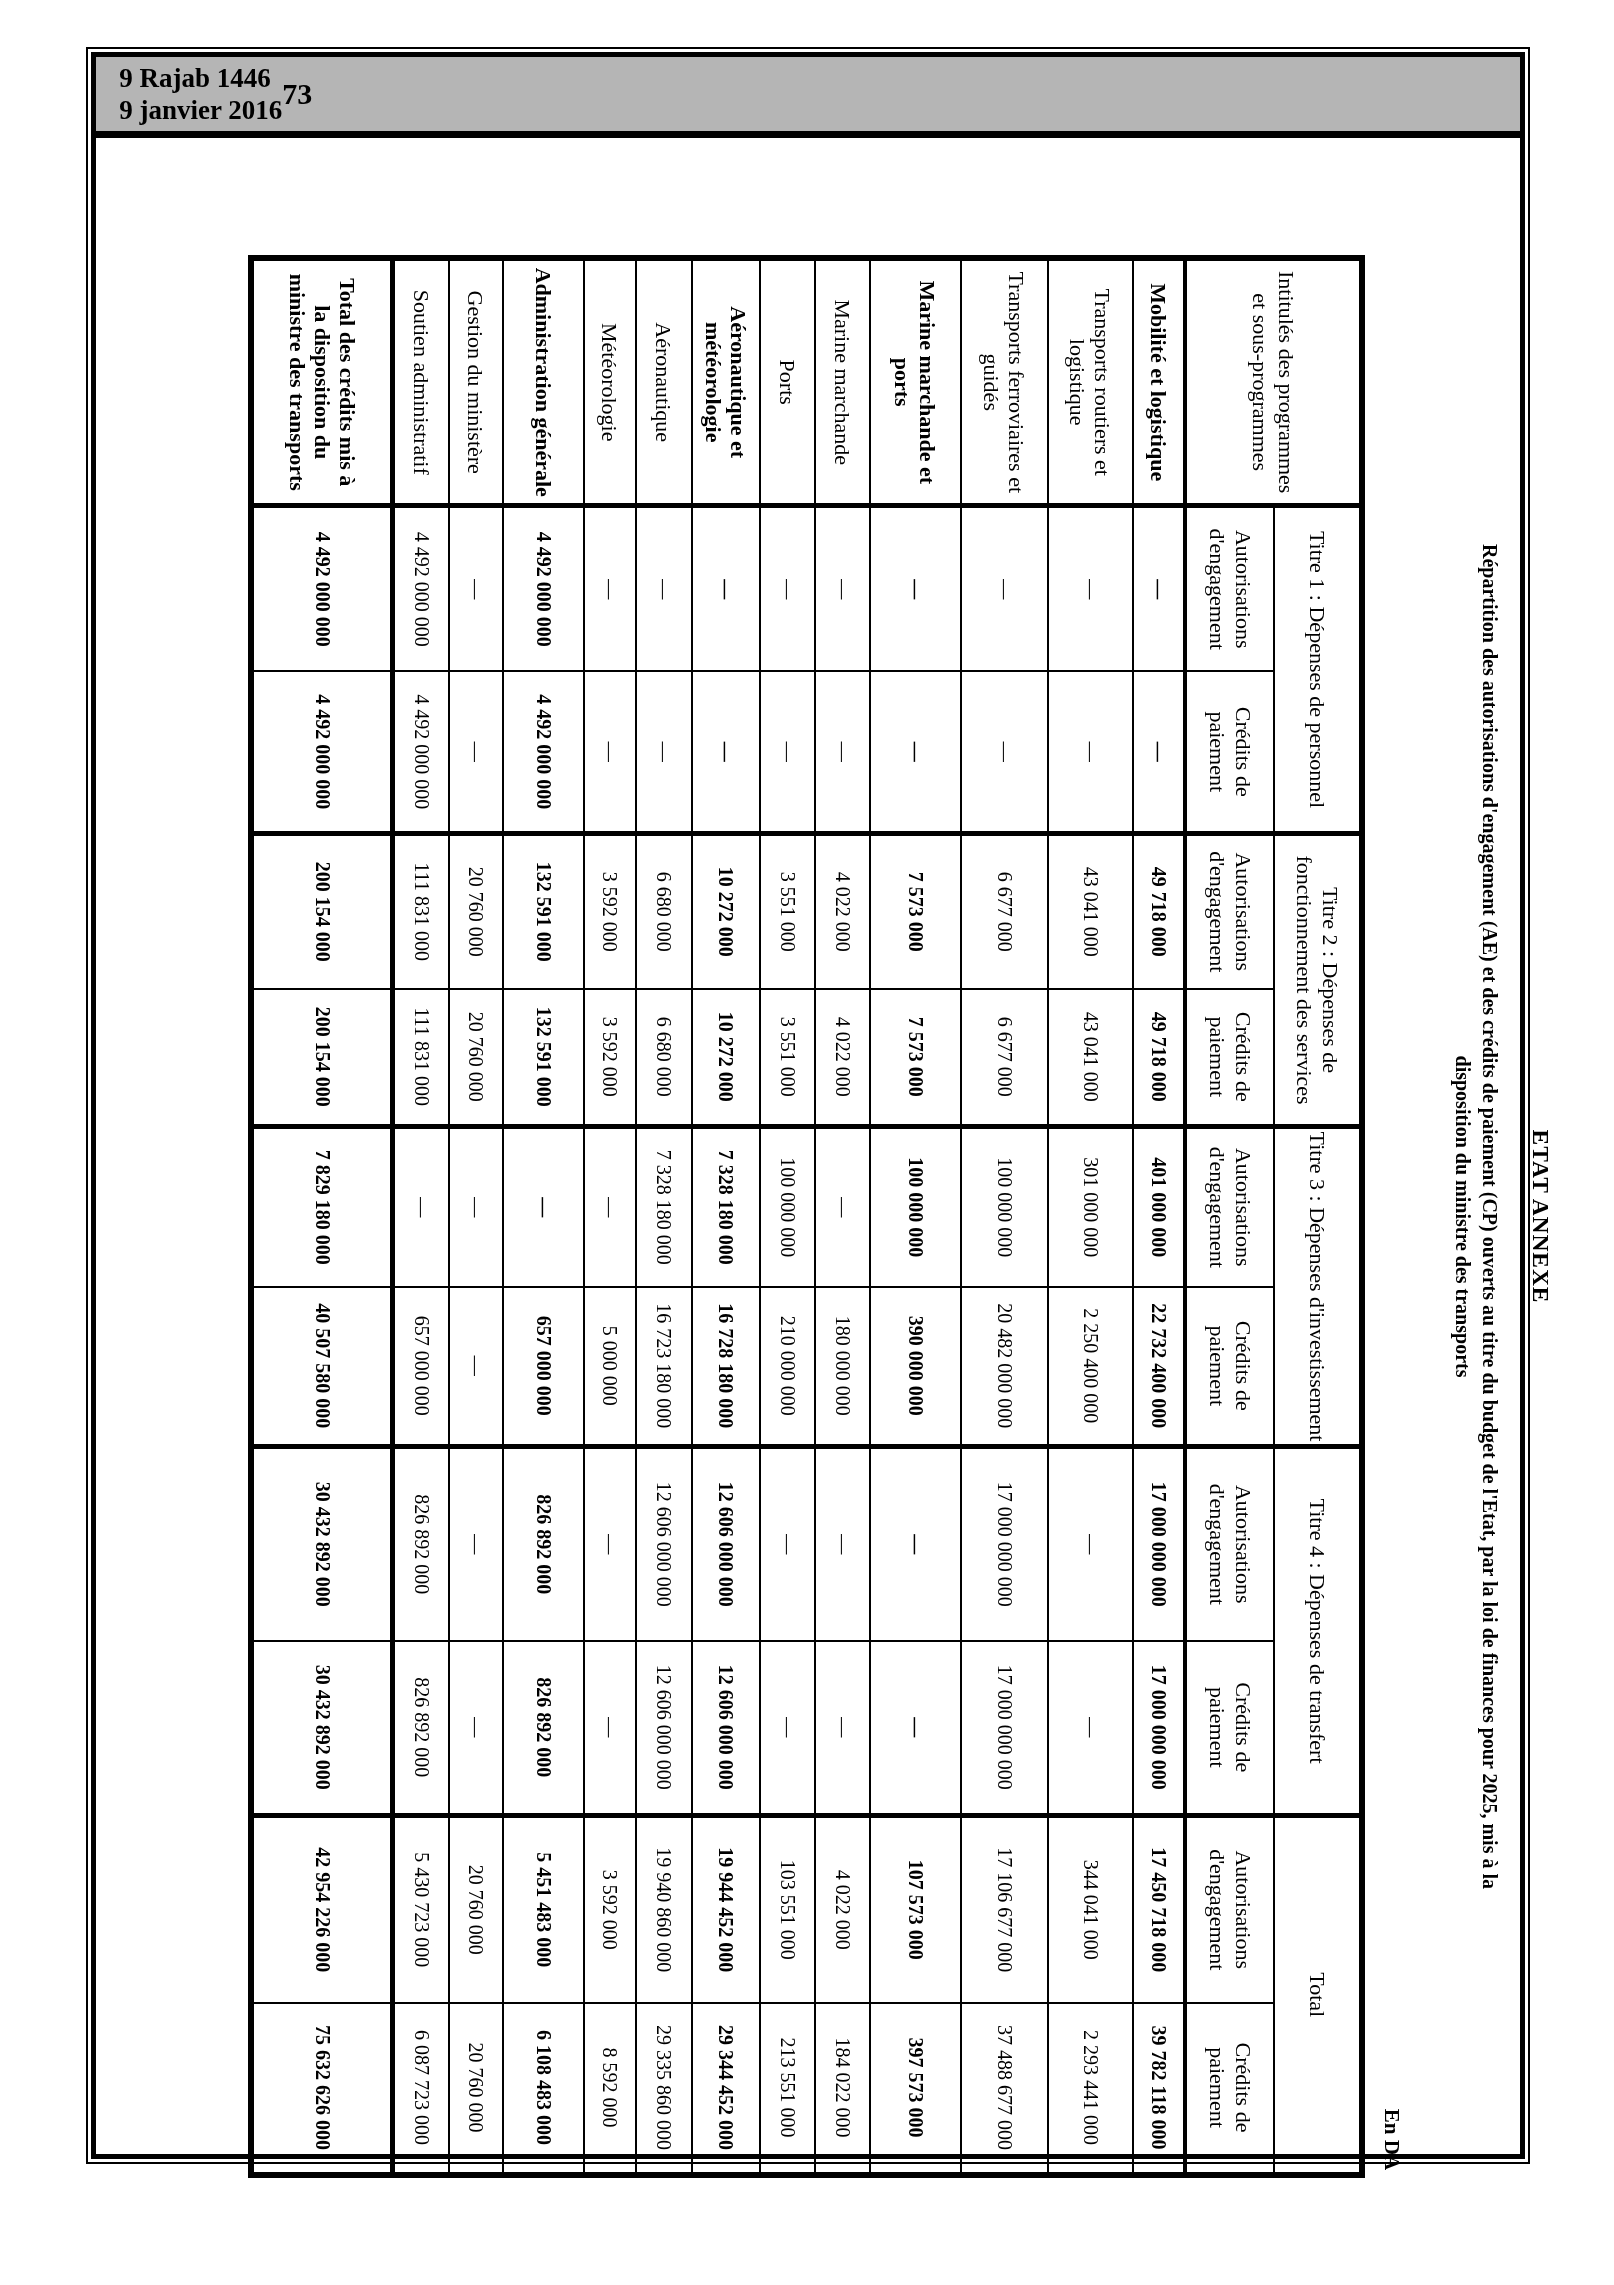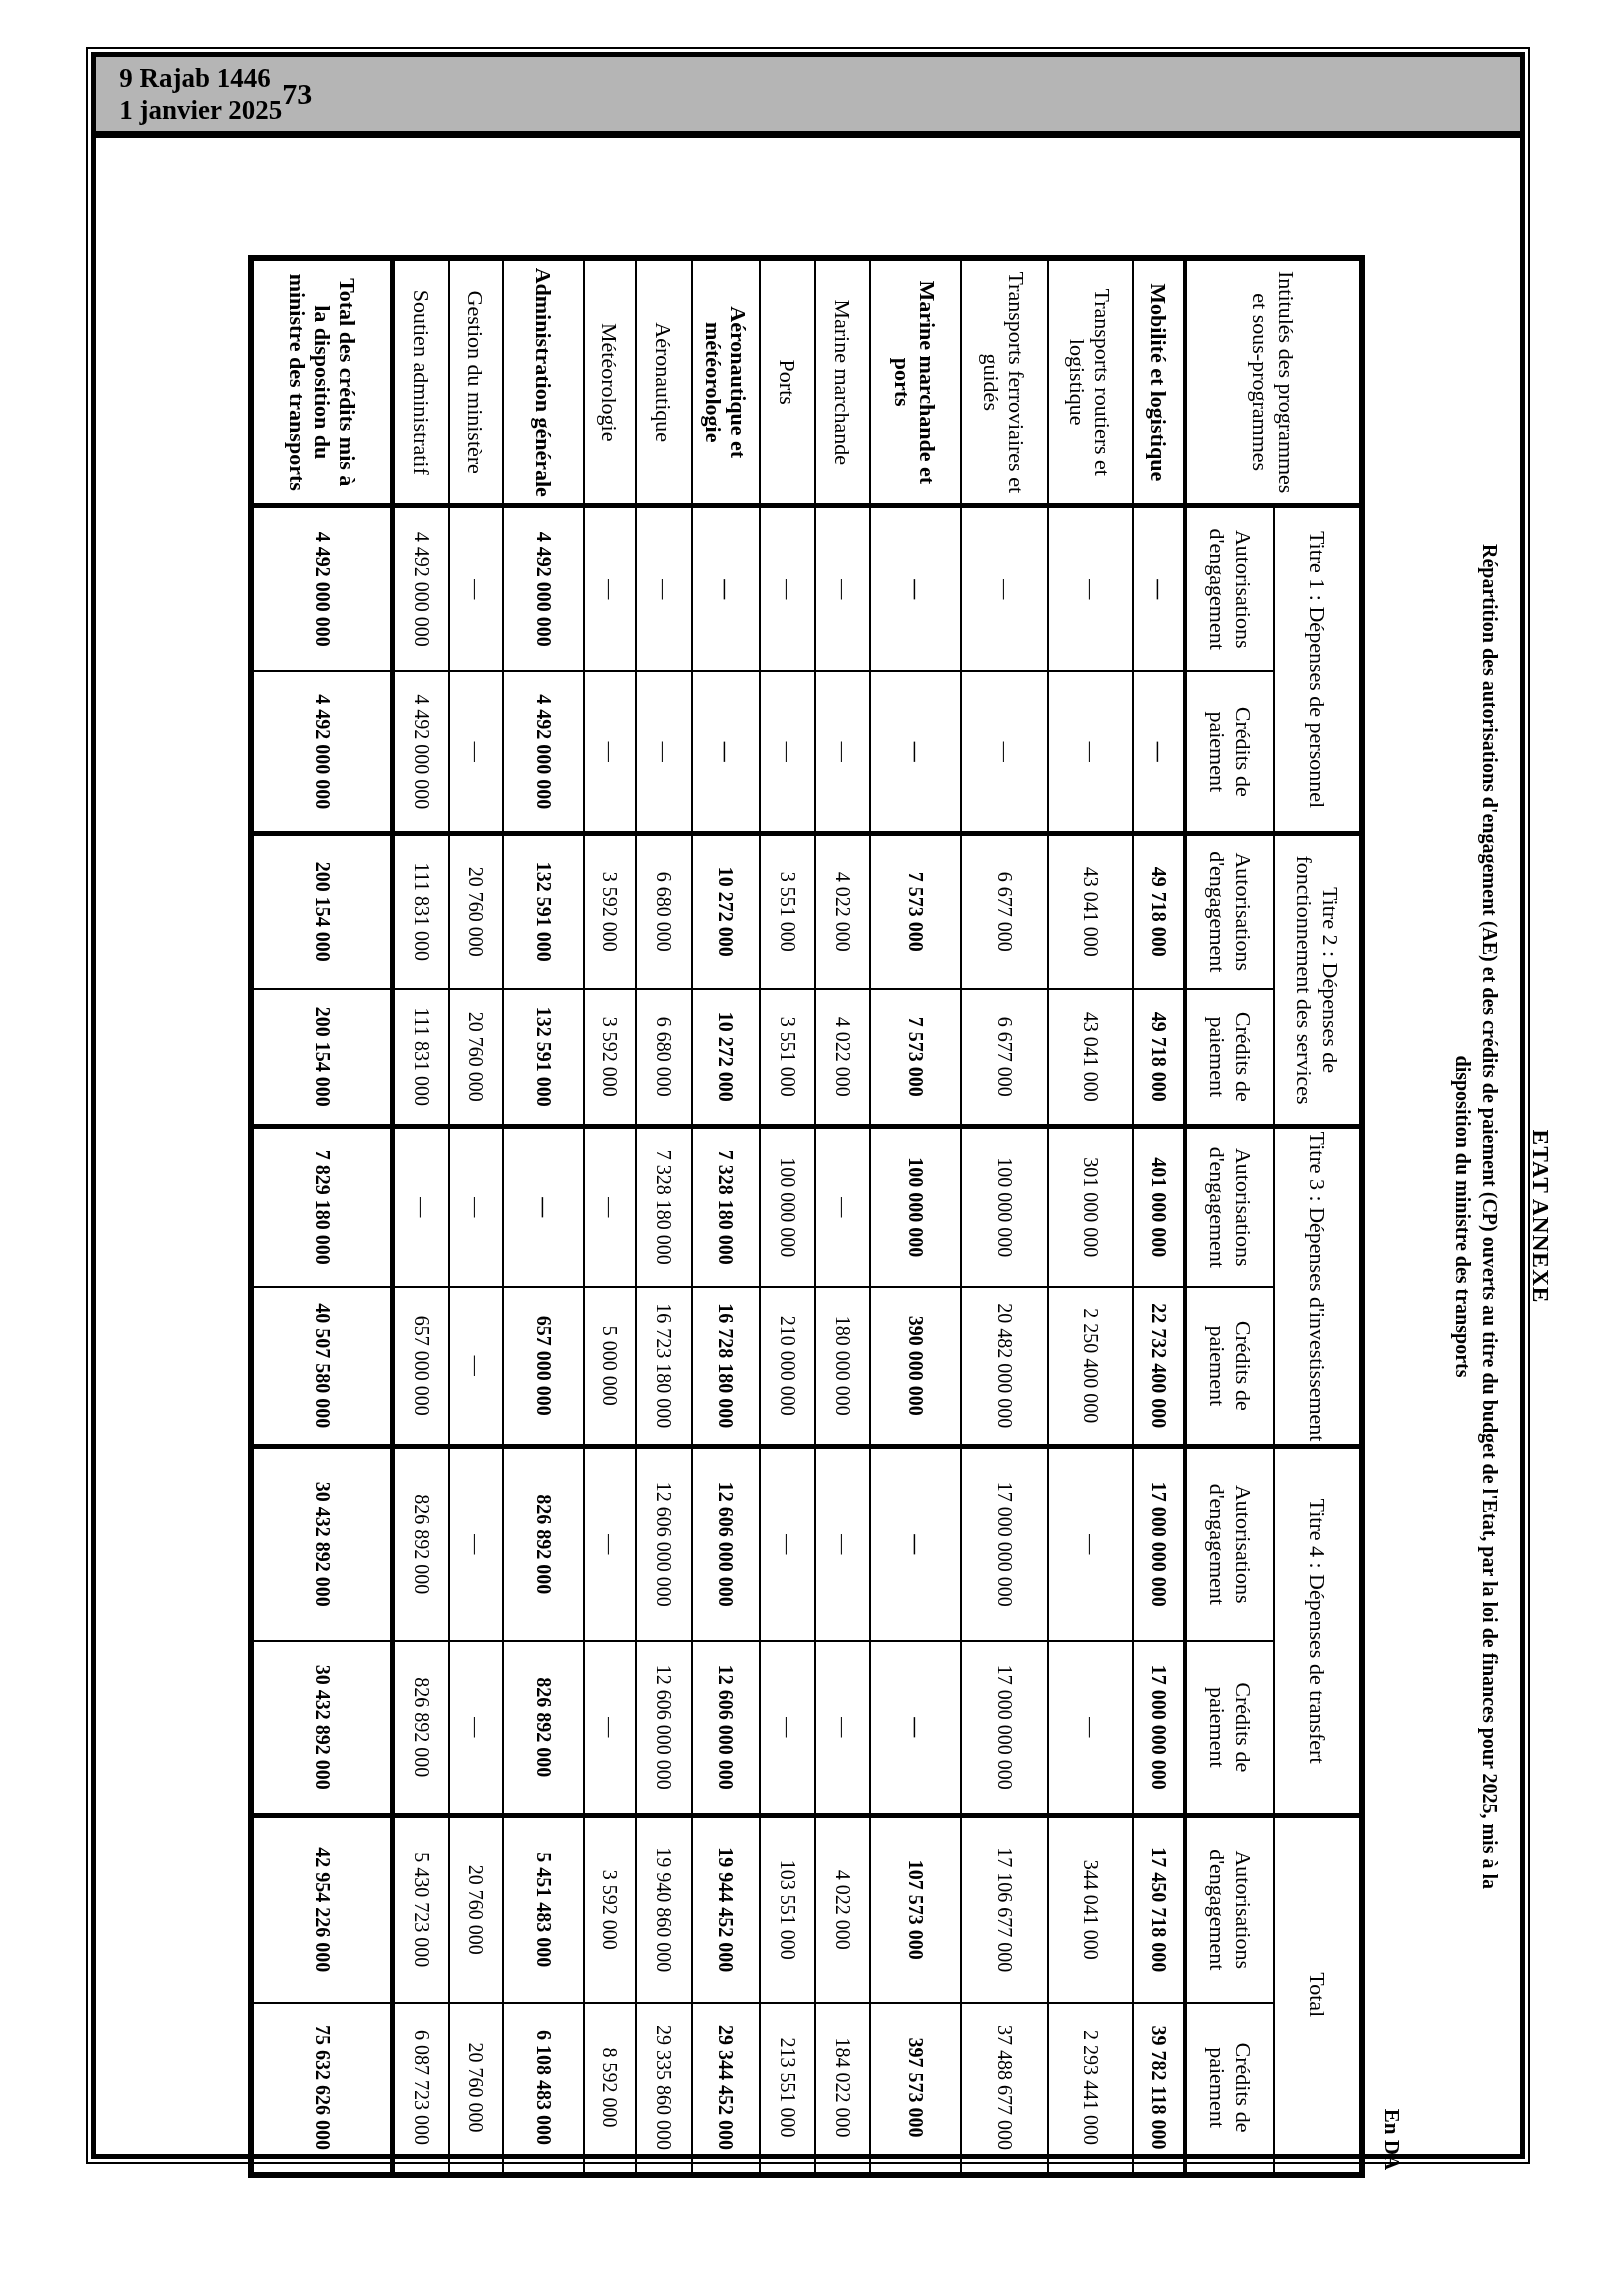--- a/index.html
+++ b/index.html
@@ -37,21 +37,21 @@
 </head>
 <body>
 
 <div class="page">
   <div class="frame-outer">
     <div class="frame-inner">
 
       <div class="masthead">
         <div class="dates">
           <div>9 Rajab 1446</div>
-          <div>1 janvier 2025</div>
+          <div>9 janvier 2016</div>
         </div>
         <div class="page-number">73</div>
       </div>
 
       <div class="landscape">
         <div class="annexe-heading">ETAT ANNEXE</div>
         <div class="main-title">
           <span>Répartition des autorisations d'engagement (AE) et des crédits de paiement (CP) ouverts au titre du budget de l'Etat, par la loi de finances pour 2025, mis à la</span><br>
           <span>disposition du ministre des transports</span>
         </div>

